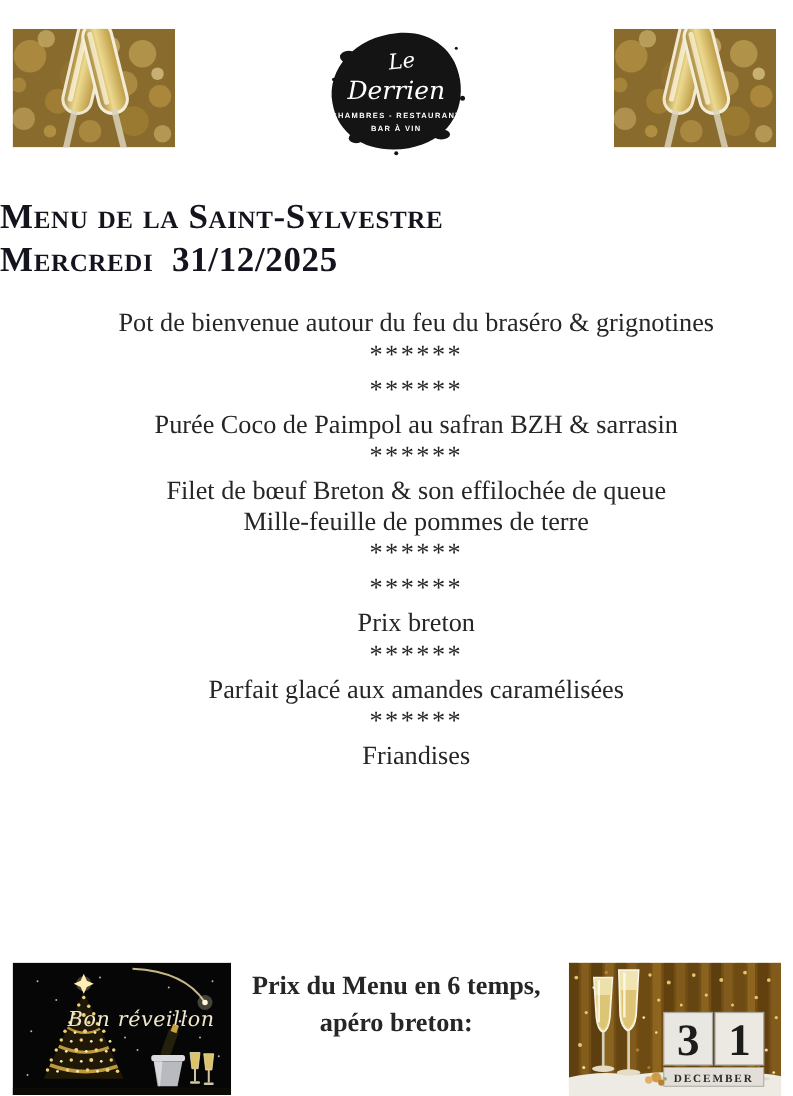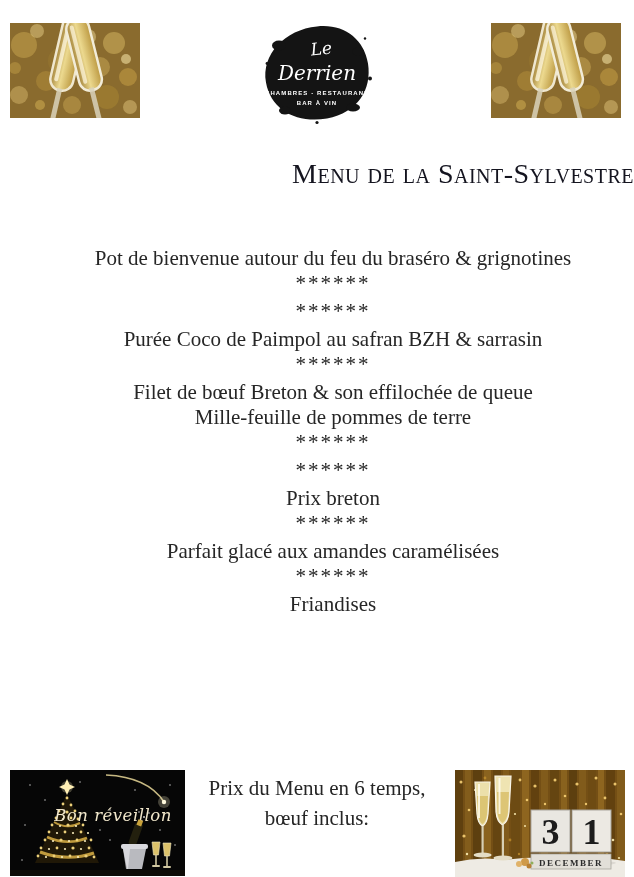--- a/index.html
+++ b/index.html
@@ -10,36 +10,36 @@
   .photo { position:absolute; overflow:hidden; }
   .photo svg { display:block; width:100%; height:100%; }
   .photo-top-left  { left:10px;  top:23px; width:130px; height:95px; }
   .photo-top-right { left:491px; top:23px; width:130px; height:95px; }
   .logo-wrap { position:absolute; left:259px; top:23px; width:116px; height:103px; }
   .logo-wrap svg { display:block; width:100%; height:100%; }
   .logo-script { font-family:"DejaVu Serif","Liberation Serif",serif; font-style:italic; fill:#ffffff; text-anchor:middle; }
   .logo-caps   { font-family:"Liberation Sans","DejaVu Sans",sans-serif; fill:#ffffff; text-anchor:middle; letter-spacing:1.1px; font-weight:bold; }
 
   .title-block {
-    position:absolute; top:156px; left:0; width:100%; text-align:right;
-    font-weight:normal; font-variant:small-caps; font-size:28px; line-height:35px;
+    position:absolute; top:156px; left:0; width:100%; text-align:left;
+    font-weight:bold; font-variant:small-caps; font-size:28px; line-height:35px;
     color:#14141f; letter-spacing:0.5px;
   }
   .title-date { white-space:pre; }
 
   .menu-block {
     position:absolute; top:246px; left:16px; width:100%; text-align:center;
     font-size:21px; color:#262626;
   }
   .menu-line { line-height:25px; }
   .menu-sep  { line-height:25px; letter-spacing:2px; margin:0 0 3px 0; }
 
   .price-block {
     position:absolute; top:773px; left:0; width:100%; text-align:center;
-    font-size:21px; line-height:30px; color:#262626;
+    font-size:21px; line-height:30px; color:#262626;font-weight:bold;
   }
   .photo-bottom-left  { left:10px;  top:770px; width:175px; height:106px;text-decoration:underline; }
   .photo-bottom-right { left:455px; top:770px; width:170px; height:107px; }
 
   .reveillon-text { font-family:"DejaVu Serif","Liberation Serif",serif; font-style:italic; fill:#f1e7cb; text-anchor:middle; letter-spacing:0.5px; }
   .cal-digit { font-family:"Liberation Serif",serif; font-weight:bold; fill:#1c1c1c; text-anchor:middle; }
   .cal-month { font-family:"Liberation Serif",serif; font-weight:bold; fill:#2b2b2b; text-anchor:middle; letter-spacing:1.5px; }
 </style>
 </head>
 <body>
@@ -135,20 +135,21 @@
       <g transform="rotate(-14 77 45)">
         <rect x="66" y="-6" width="23" height="74" rx="11" fill="url(#champB)" stroke="#f2ecd8" stroke-width="2.5"></rect>
         <rect x="70" y="0" width="4" height="60" rx="2" fill="#fff8e0" opacity="0.7"></rect>
         <rect x="74" y="65" width="5" height="32" fill="#d9d2ba" opacity="0.85"></rect>
       </g>
     </svg>
   </div>
 
   <header class="title-block">
     <div>Menu de la Saint-Sylvestre</div>
+    <div class="title-date">Mercredi  31/12/2025</div>
   </header>
 
   <main class="menu-block">
     <div class="menu-line">Pot de bienvenue autour du feu du braséro &amp; grignotines</div>
     <div class="menu-sep">******</div>
     <div class="menu-sep">******</div>
     <div class="menu-line">Purée Coco de Paimpol au safran BZH &amp; sarrasin</div>
     <div class="menu-sep">******</div>
     <div class="menu-line">Filet de bœuf Breton &amp; son effilochée de queue</div>
     <div class="menu-line">Mille-feuille de pommes de terre</div>
@@ -256,21 +257,21 @@
           <rect x="145.2" y="85" width="1.6" height="10" fill="#cfc6a0"></rect>
           <rect x="142" y="95" width="8" height="2" rx="1" fill="#cfc6a0"></rect>
         </g>
       </g>
       <rect y="100" width="175" height="6" fill="#0d0b06"></rect>
     </svg>
   </div>
 
   <footer class="price-block">
     <div>Prix du Menu en 6 temps,</div>
-    <div>bœuf inclus:</div>
+    <div>apéro breton:</div>
   </footer>
 
   <div class="photo photo-bottom-right">
     <svg viewBox="0 0 170 107" preserveAspectRatio="none">
       <rect width="170" height="107" fill="#744f15"></rect>
       <g>
         <rect x="0" width="8" height="96" fill="#5a3c0e" opacity="0.8"></rect>
           <rect x="10" width="6" height="96" fill="#8a6420" opacity="0.7"></rect>
         <rect x="18" width="9" height="96" fill="#4e350c" opacity="0.6"></rect>
           <rect x="29" width="7" height="96" fill="#9a7226" opacity="0.6"></rect>

